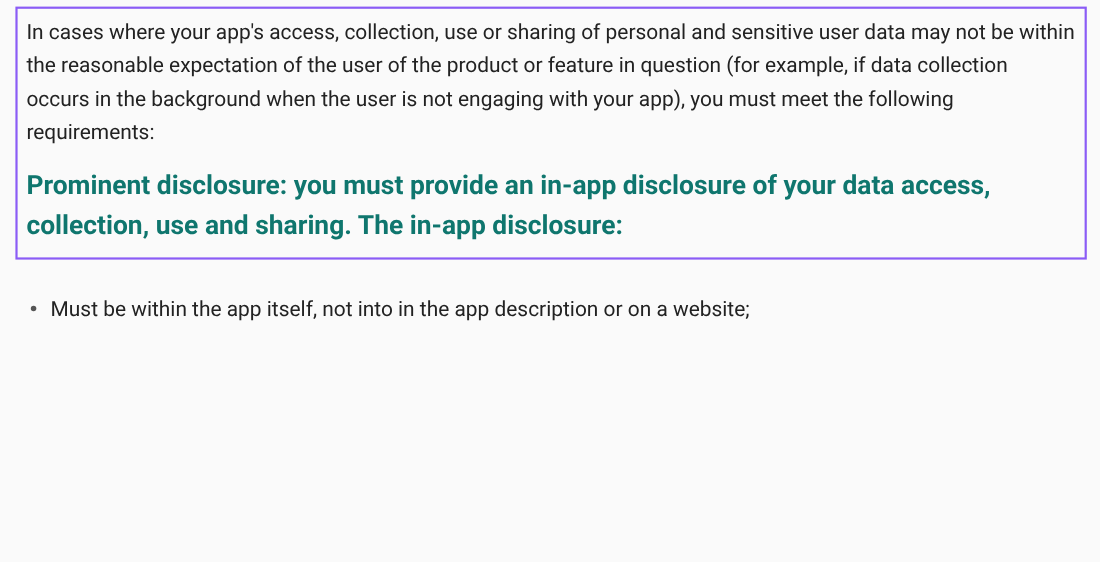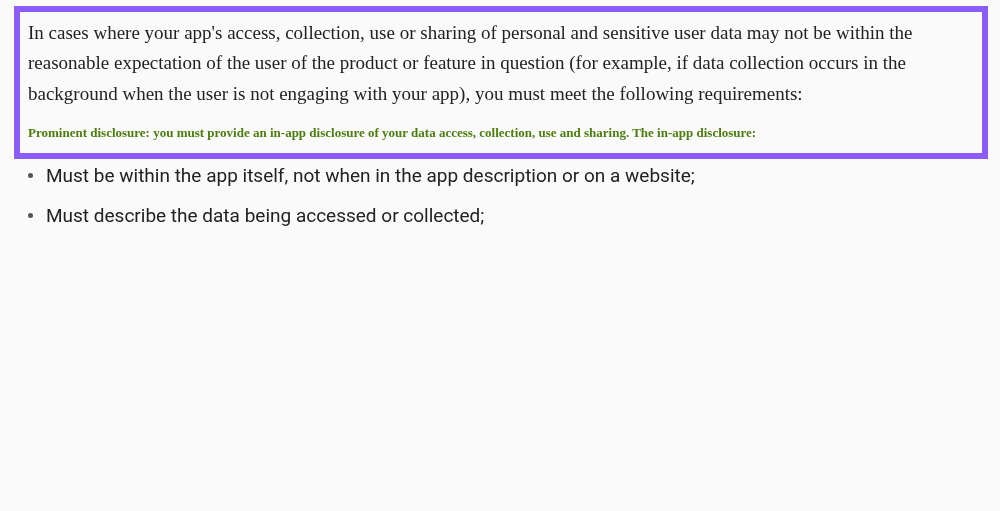--- a/index.html
+++ b/index.html
@@ -16,38 +16,37 @@
     box-sizing: border-box;
     background: #fafafa;
   }
   .heading {
     font-size: 20px;
     font-weight: 700;
     margin: 2px 0 8px 0;
     letter-spacing: 0.1px;
   }
   .highlight-box {
-    border: 6px solid #8b5cf6;
+    border: 2px solid #8b5cf6;
     padding: 6px 8px 10px 8px;
-    margin-bottom: 2px;
+    margin-bottom: 30px;
     box-sizing: border-box;
-    font-family: Liberation Serif, serif;
   }
   .intro-paragraph {
     font-size: 19px;
     line-height: 1.6;
     margin: 0 0 14px 0;
     color: #222;
   }
   .emphasis-paragraph {
-    font-size: 13px;
+    font-size: 24px;
     line-height: 1.55;
     font-weight: 700;
     margin: 0;
-    color: #4d7c0f;
+    color: #0f766e;
   }
   ul.bullets {
     list-style: none;
     margin: 0;
     padding: 0 0 0 12px;
   }
   ul.bullets li {
     position: relative;
     font-size: 19px;
     line-height: 1.55;
@@ -71,17 +70,16 @@
 
 <div class="page">
 
 
   <div class="highlight-box">
     <p class="intro-paragraph">In cases where your app's access, collection, use or sharing of personal and sensitive user data may not be within the reasonable expectation of the user of the product or feature in question (for example, if data collection occurs in the background when the user is not engaging with your app), you must meet the following requirements:</p>
     <p class="emphasis-paragraph">Prominent disclosure: you must provide an in-app disclosure of your data access, collection, use and sharing. The in-app disclosure:</p>
   </div>
 
   <ul class="bullets">
-    <li>Must be within the app itself, not when in the app description or on a website;</li>
-    <li>Must describe the data being accessed or collected;</li>
+    <li>Must be within the app itself, not into in the app description or on a website;</li>
   </ul>
 
 </div>
 
 </body></html>

